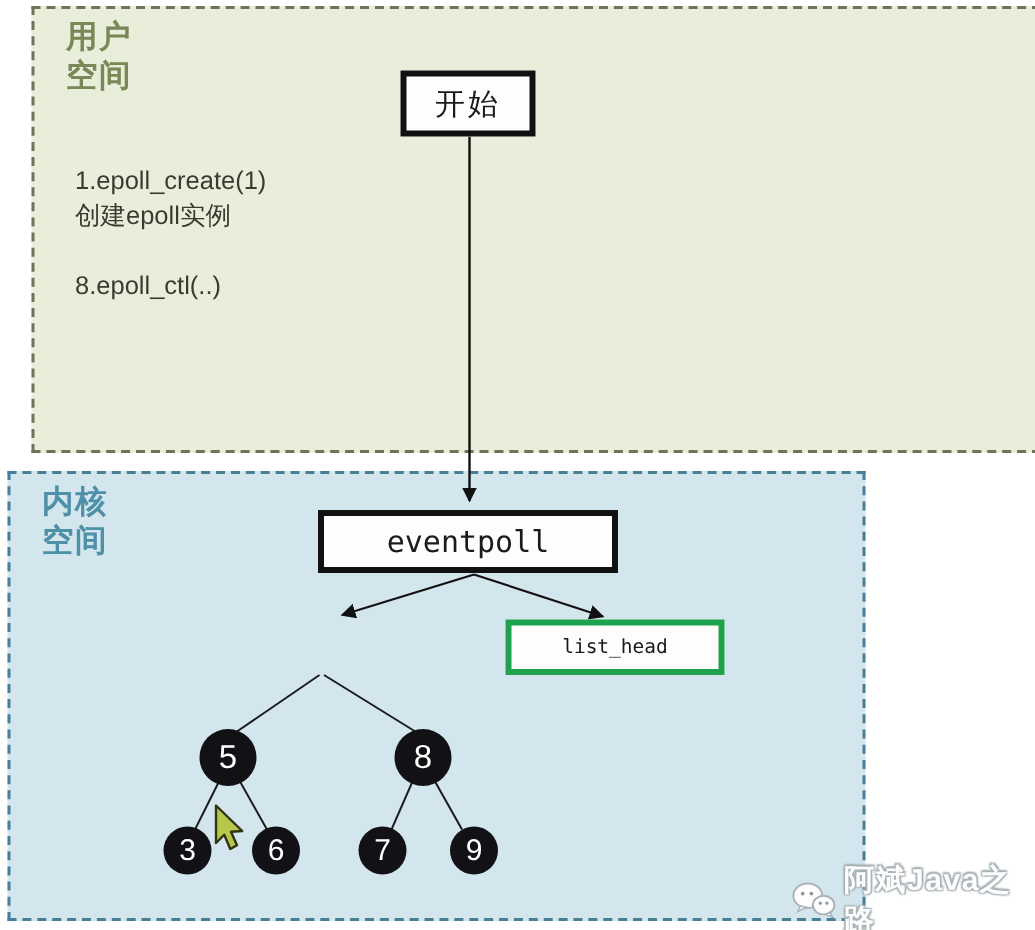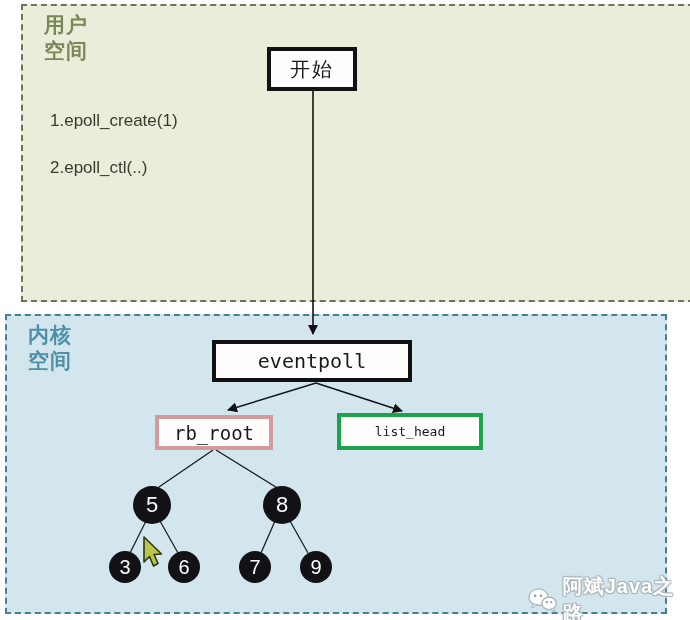--- a/index.html
+++ b/index.html
@@ -7,21 +7,21 @@
               font-family: "Liberation Sans", sans-serif; }
   .canvas { position: relative; width: 690px; height: 620px; background: #fff; }
 
   
   .region { position: absolute; }
   .region.user {
     left: 21px; top: 4px; width: 683px; height: 298px;
     background: #e9eedb; border: 2px dashed #6e7458;
   }
   .region.kernel {
-    left: 5px; top: 314px; width: 662px; height: 300px;
+    left: 5px; top: 314px; width: 572px; height: 300px;
     background: #d3e6ee; border: 2px dashed #487e97;
   }
   .region-title {
     position: absolute; left: 21px; top: 6px;
     font-size: 21px; font-weight: 700; line-height: 26px; letter-spacing: 1px;
   }
   .region.user .region-title { color: #7b8756; }
   .region.kernel .region-title { color: #4e90a8; }
 
   
@@ -90,23 +90,24 @@
 <div class="canvas">
 
   <div class="region user">
     <div class="region-title">
       <div>用户</div>
       <div>空间</div>
     </div>
     <div class="notes">
       <div class="note-block">
         <div>1.epoll_create(1)</div>
+        <div>创建epoll实例</div>
       </div>
       <div class="note-block">
-        <div>2.epoll_ctl(..)</div>
+        <div>8.epoll_ctl(..)</div>
       </div>
     </div>
   </div>
 
   <div class="region kernel">
     <div class="region-title">
       <div>内核</div>
       <div>空间</div>
     </div>
   </div>
@@ -126,23 +127,20 @@
     <line x1="160" y1="521" x2="178" y2="553" stroke="#1a1a1a" stroke-width="1.3"></line>
     <line x1="275" y1="521" x2="261" y2="553" stroke="#1a1a1a" stroke-width="1.3"></line>
     <line x1="290" y1="521" x2="308" y2="553" stroke="#1a1a1a" stroke-width="1.3"></line>
   </svg>
 
   <div class="flowbox box-eventpoll">
     <span>eventpoll</span>
   </div>
   <div class="flowbox box-start">
     <span>开始</span>
-  </div>
-  <div class="flowbox box-rbroot">
-    <span>rb_root</span>
   </div>
   <div class="flowbox box-listhead">
     <span>list_head</span>
   </div>
 
   <div class="tnode big n5">
     <span>5</span>
   </div>
   <div class="tnode big n8">
     <span>8</span>

